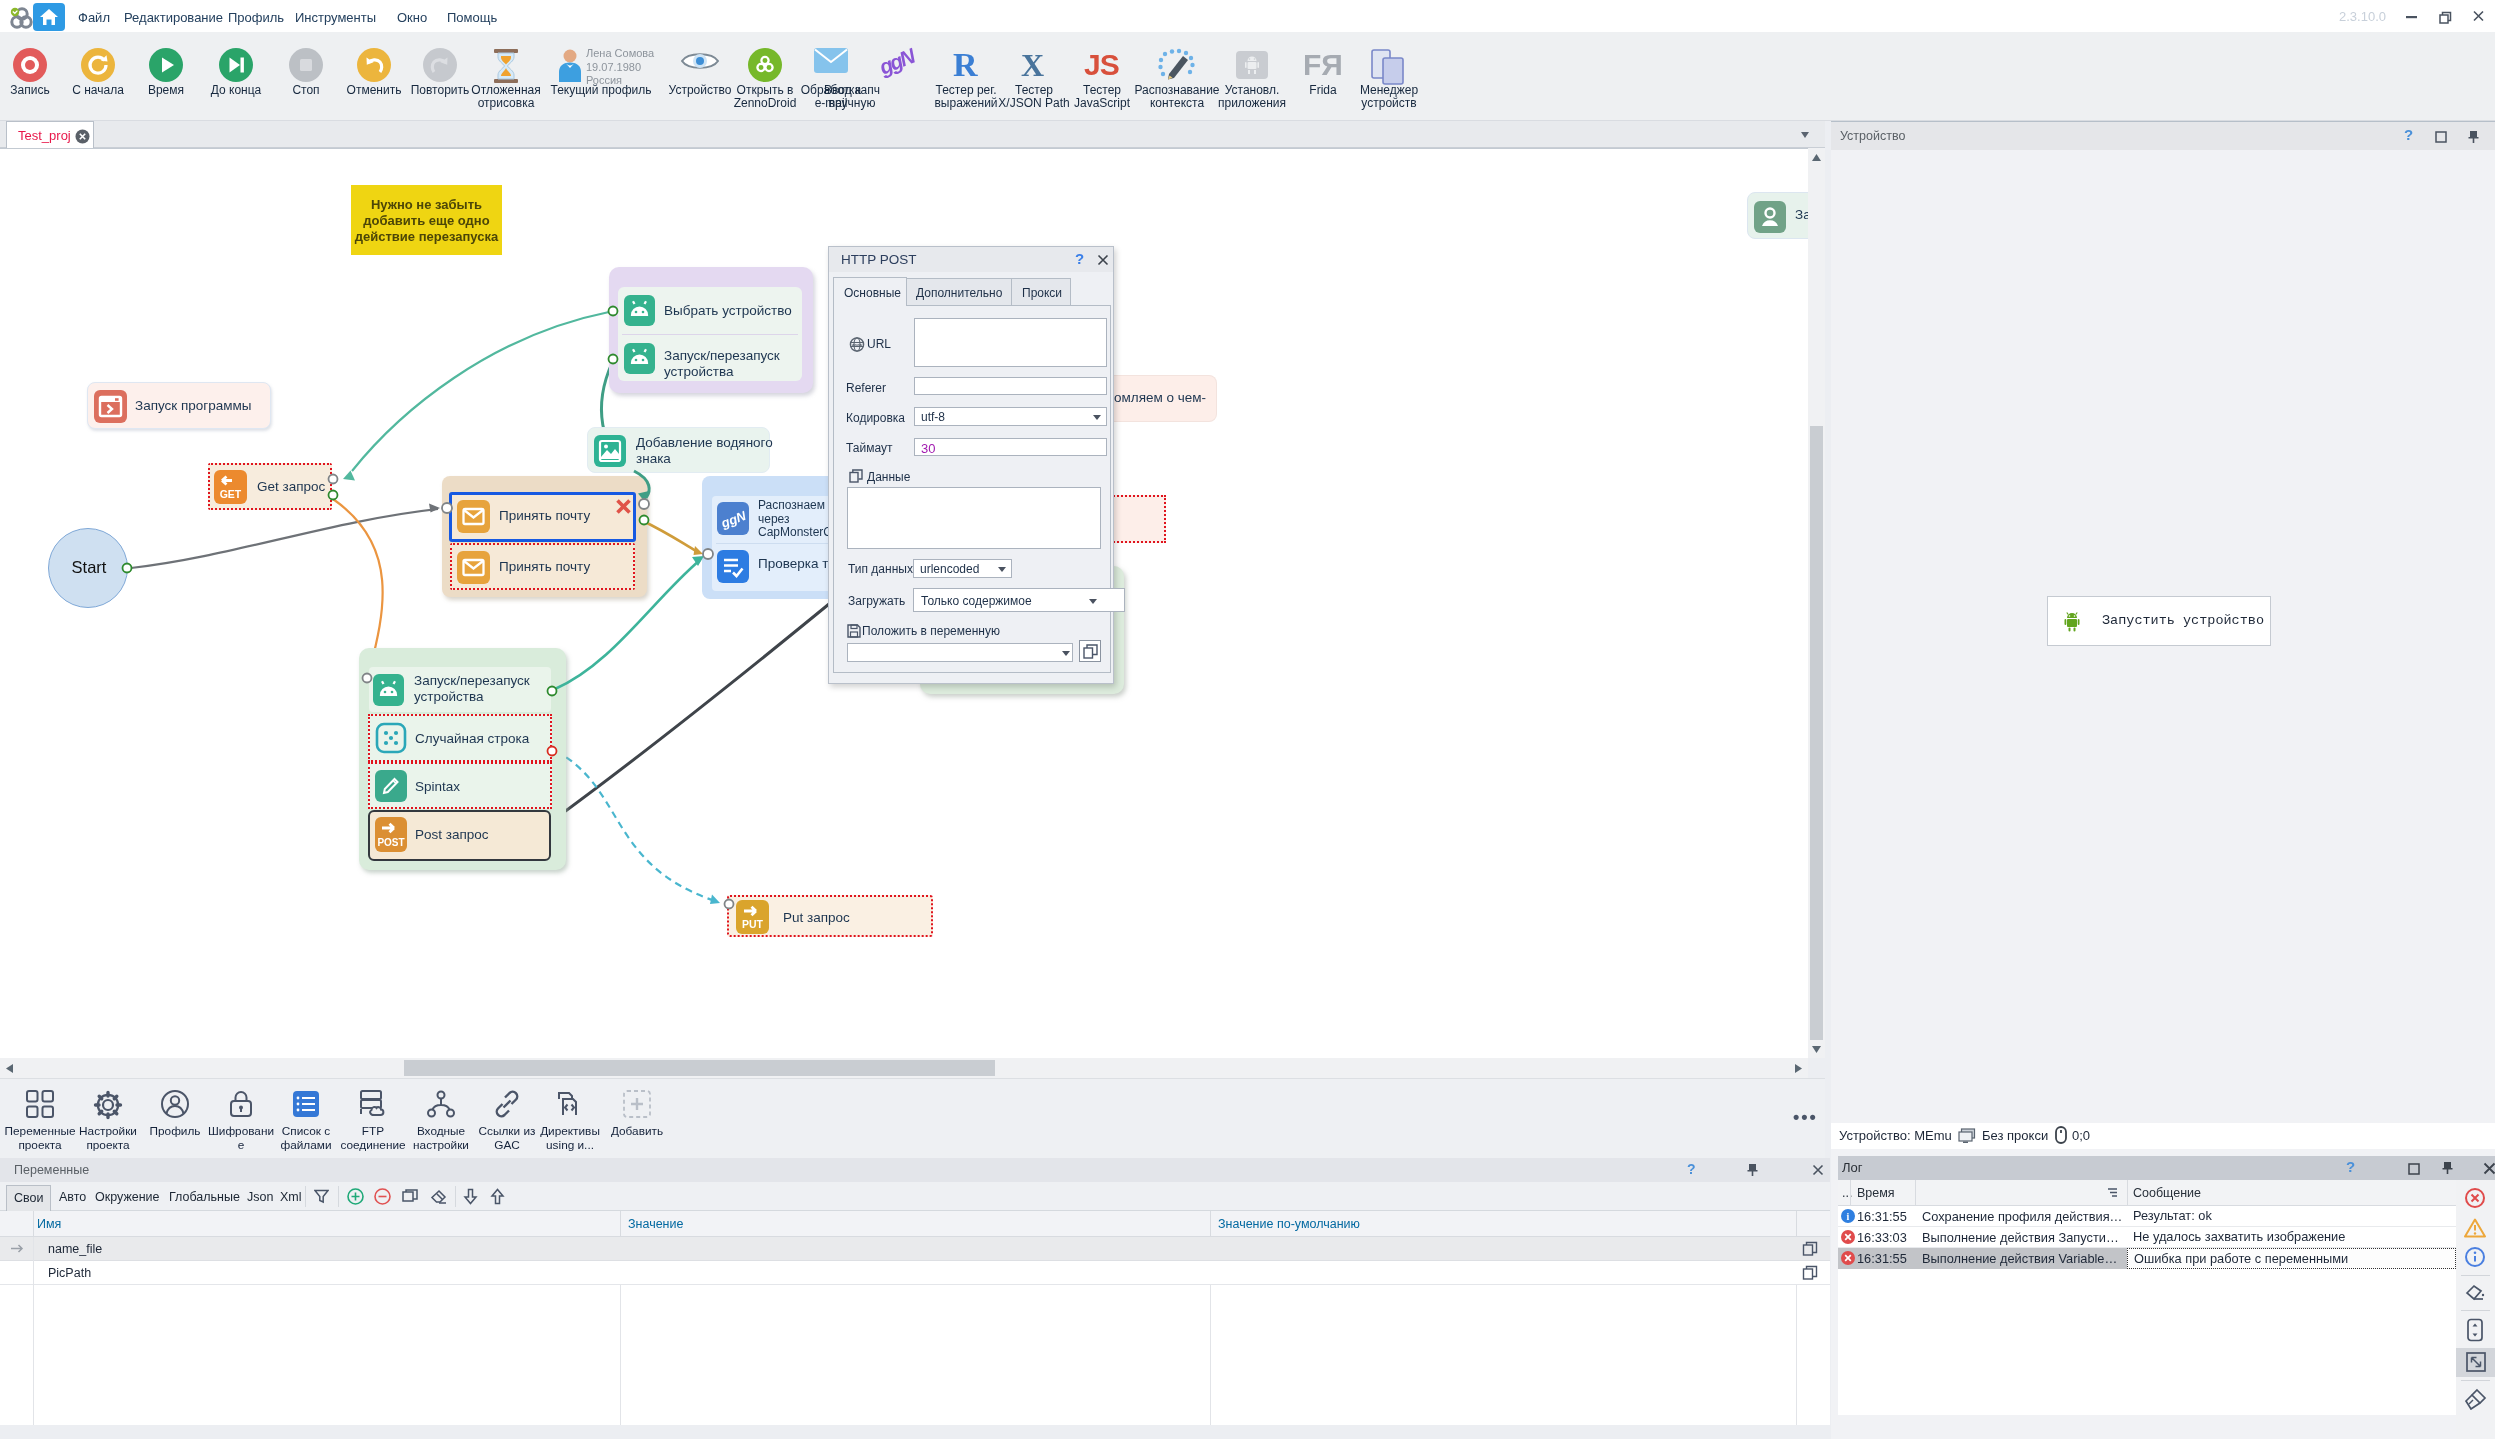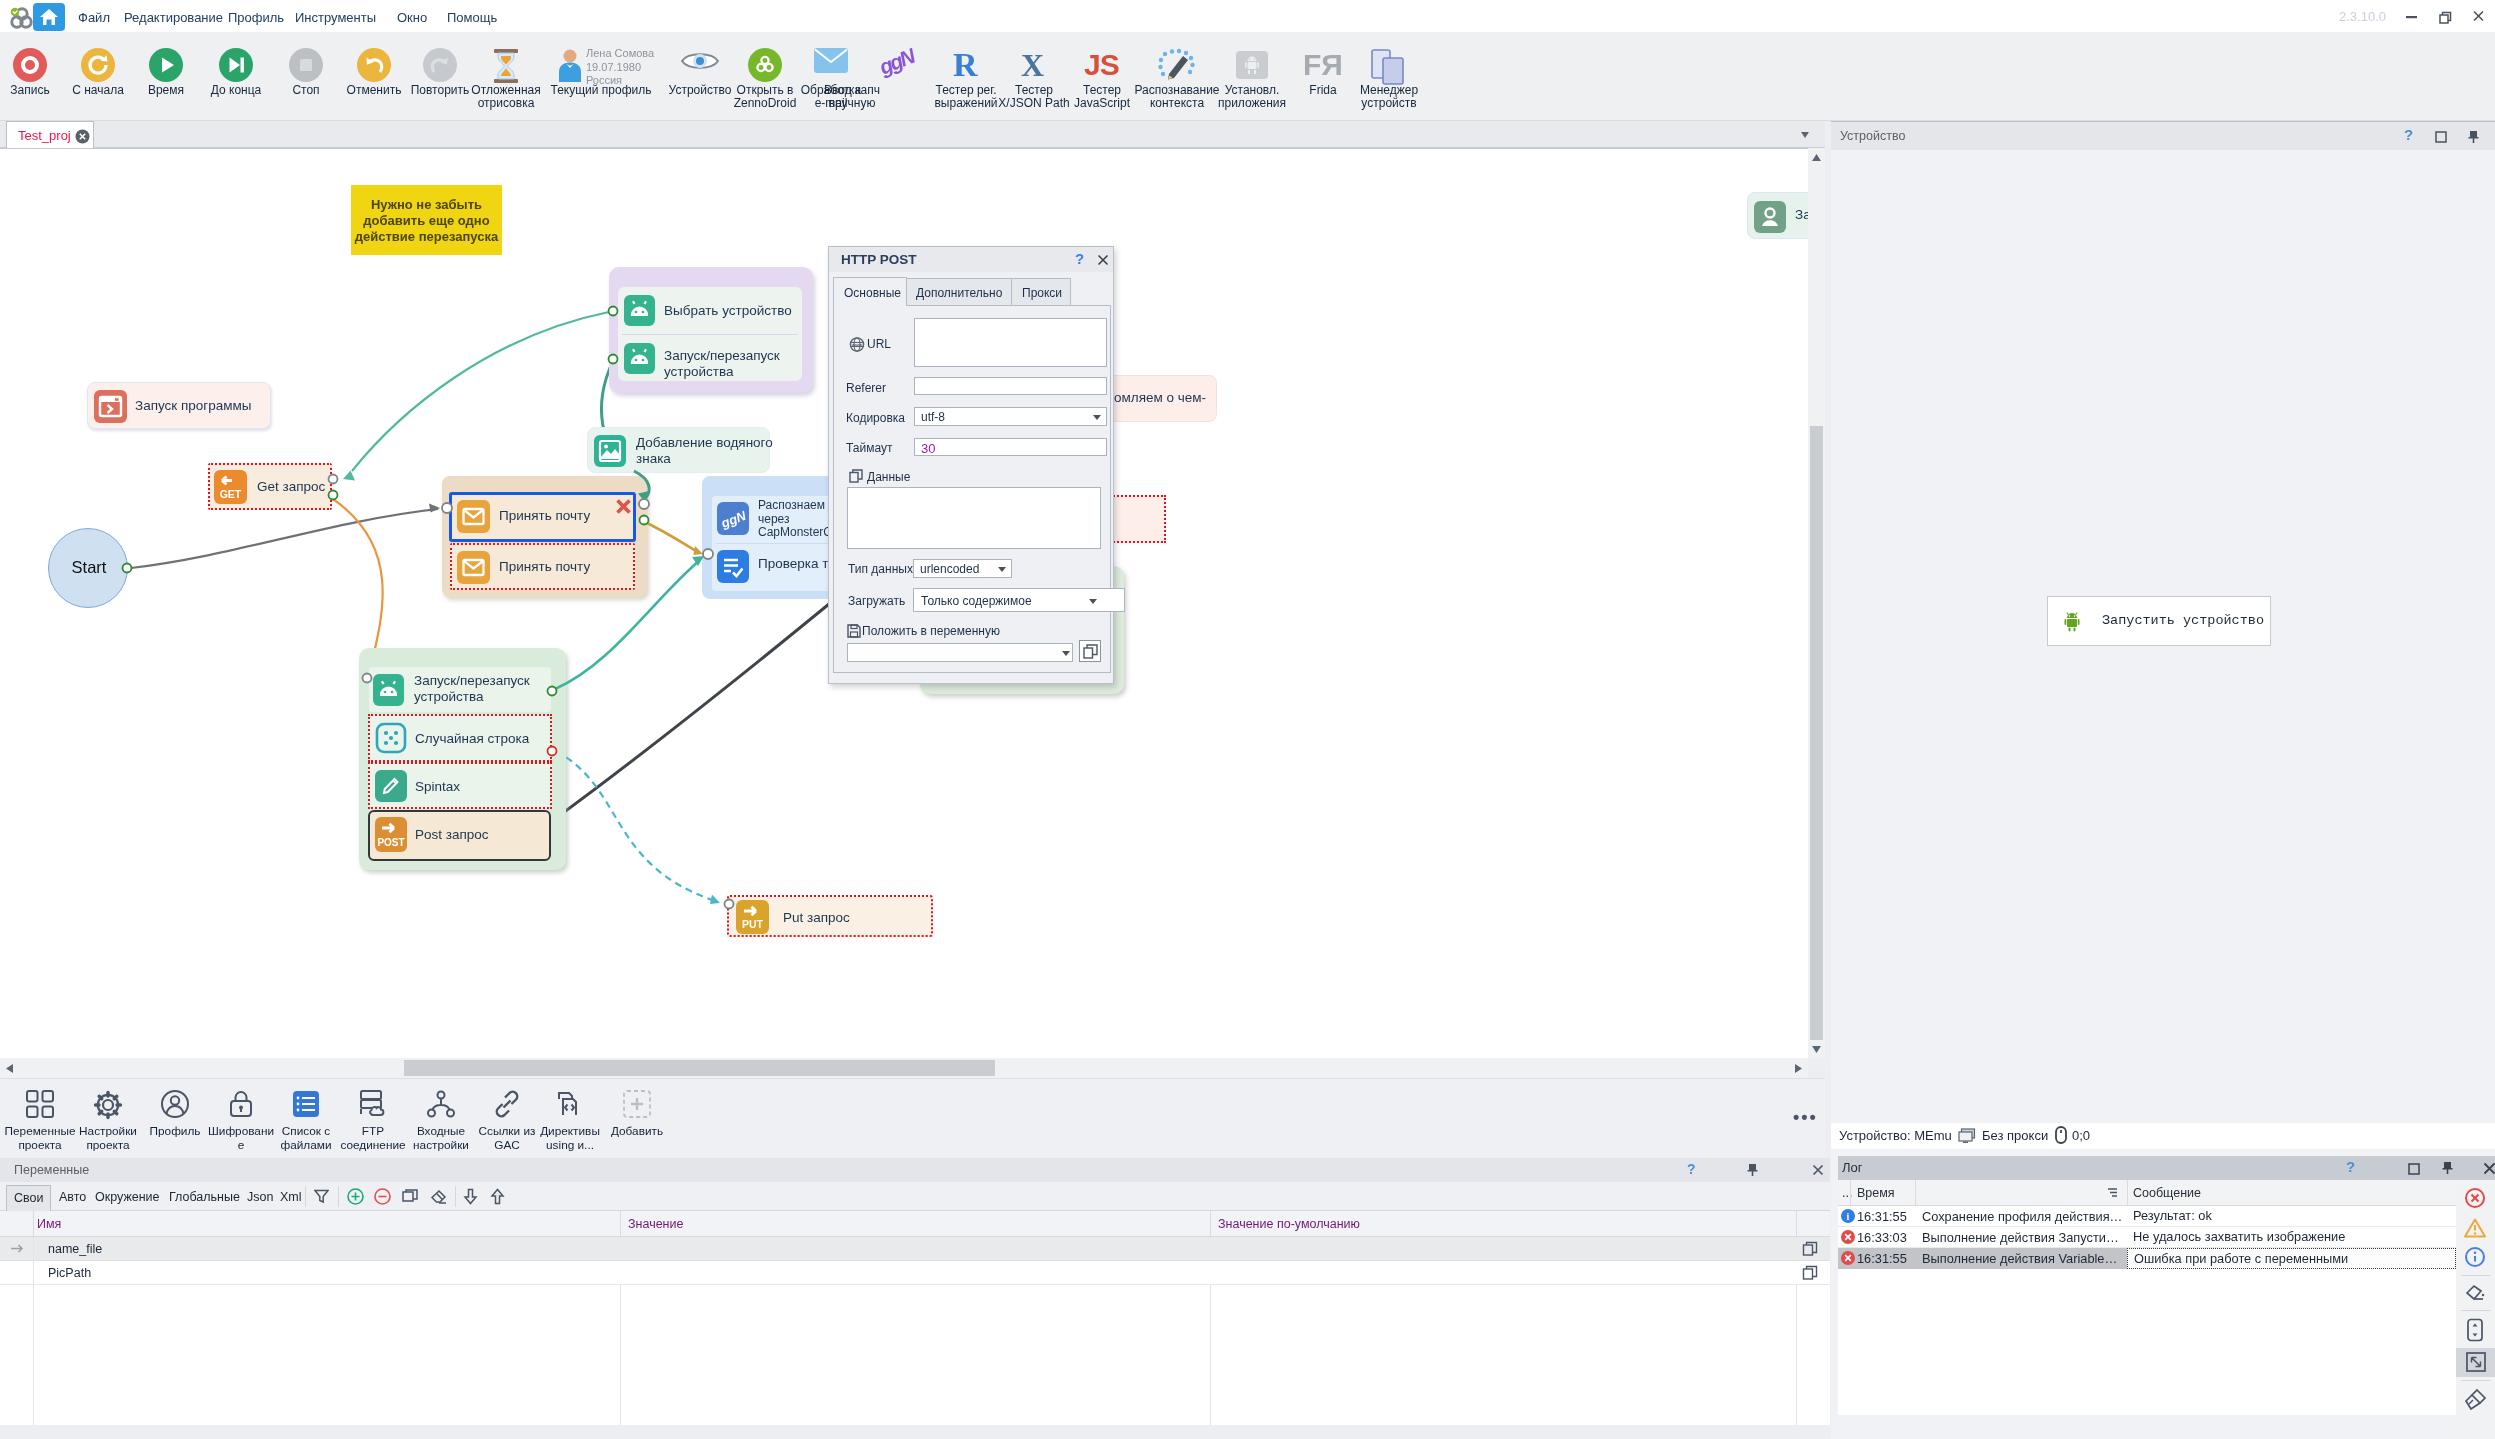--- a/index.html
+++ b/index.html
@@ -28,21 +28,21 @@
 #hthumb { position:absolute; left:404px; top:2px; width:591px; height:16px; background:#c9cdd2; }
 
 #btoolbar { position:absolute; left:0; top:1078px; width:1825px; height:80px; background:#eef0f3; border-top:1px solid #dcdfe3; }
 .bitem { position:absolute; top:10px; text-align:center; }
 .blabel { position:absolute; width:150px; text-align:center; font-size:11.8px; color:#15233b; line-height:13.5px; top:46px; }
 
 #varspanel { position:absolute; left:0; top:1158px; width:1830px; height:281px; background:#ffffff; }
 #varstitle { position:absolute; left:0; top:0; width:1830px; height:24px; background:#e3e5ea; }
 #varstabs { position:absolute; left:0; top:24px; width:1830px; height:29px; background:#eef0f3; border-bottom:1px solid #d5d9de; }
 .vtab { position:absolute; top:3px; height:26px; font-size:12.5px; color:#1c2633; padding:5px 7px 0 7px; white-space:nowrap; }
-#varshead { position:absolute; left:0; top:53px; width:1830px; height:26px; background:#f2f3f6; border-bottom:1px solid #d8dbe0; font-size:12.5px; color:#701a75; }
+#varshead { position:absolute; left:0; top:53px; width:1830px; height:26px; background:#f2f3f6; border-bottom:1px solid #d8dbe0; font-size:12.5px; color:#0369a1; }
 .vrow { position:absolute; left:0; width:1830px; height:24px; font-size:12.5px; color:#1d2737; }
 .vsep { position:absolute; top:0; width:1px; background:#e2e4e8; }
 
 #rightpanel { position:absolute; left:1831px; top:121px; width:664px; height:1318px; background:#f1f2f5; }
 #devhead { position:absolute; left:0; top:0; width:664px; height:29px; background:#e5e6e9; border-top:1px solid #b6bfc9; }
 #devbody { position:absolute; left:0; top:29px; width:664px; height:996px; background:#f1f2f5;font-family:Liberation Mono, monospace; }
 #statusbar { position:absolute; left:0; top:1002px; width:664px; height:26px; background:#ffffff; font-size:13px; color:#1d2737; }
 #loghead { position:absolute; left:7px; top:1035px; width:657px; height:24px; background:#c7cbd2; }
 #logtable { position:absolute; left:7px; top:1059px; width:618px; height:235px; background:#ffffff; }
 #logstrip { position:absolute; left:625px; top:1059px; width:39px; height:260px; background:#f1f2f4; }
@@ -769,21 +769,21 @@
     <svg class="abs" style="left:8px;top:208px" width="23" height="22" viewBox="0 0 23 22">
           <path d="M13 2 L21 10 L16 15 L8 7 Z" fill="none" stroke="#4a5568" stroke-width="1.7"></path>
           <path d="M8 7 L2 13 L7 21 L16 15" fill="none" stroke="#4a5568" stroke-width="1.7"></path>
           <path d="M5 16 L9 12" stroke="#4a5568" stroke-width="1.4"></path>
         </svg>
   </div>
 </div>
 
 <div id="dialog">
   <div id="dlgtitle">
-    <span class="abs" style="left:12px;top:5px;font-size:13.5px;font-weight:bold;color:#2c3e5d">HTTP POST</span>
+    <span class="abs" style="left:12px;top:5px;font-size:13.5px;font-weight:normal;color:#2c3e5d">HTTP POST</span>
     <span class="abs" style="left:246px;top:3px;font-size:15px;font-weight:bold;color:#3a7fe8">?</span>
     <svg class="abs" style="left:268px;top:7px" width="12" height="12">
           <path d="M1.5 1.5 L10.5 10.5 M10.5 1.5 L1.5 10.5" stroke="#3c434c" stroke-width="1.6"></path>
         </svg>
   </div>
 
   <div class="abs" style="left:4px;top:58px;width:278px;height:368px;border:1px solid #b4bcc6;background:#eef0f4"></div>
   <div class="abs" style="left:77px;top:31px;width:106px;height:28px;background:#e4e7ec;border:1px solid #b4bcc6">
         <span class="dlabel" style="left:9px;top:7px">Дополнительно</span>
       </div>

